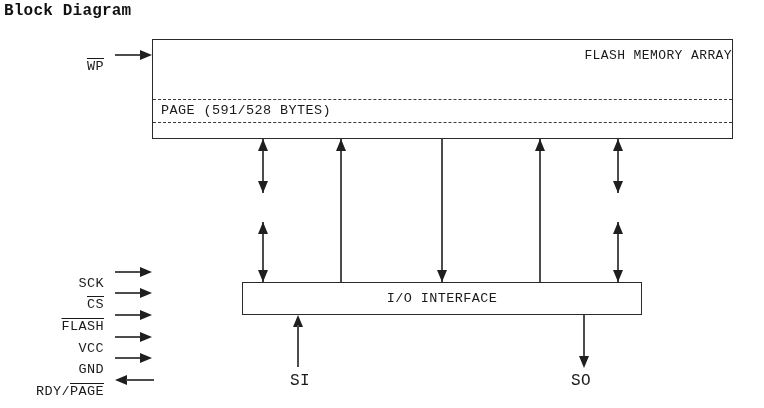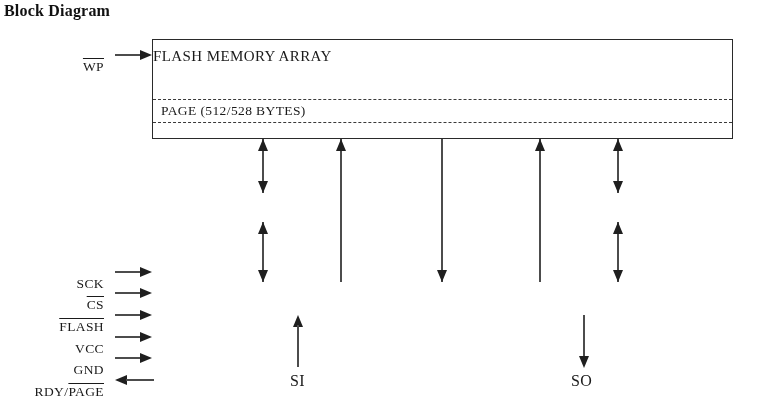--- a/index.html
+++ b/index.html
@@ -1,32 +1,32 @@
 <!DOCTYPE html>
 <html><head>
 <meta charset="utf-8">
 <style>
   html,body{margin:0;padding:0;background:#fff;}
   .canvas{
     position:relative;width:764px;height:408px;background:#ffffff;
-    font-family:Liberation Serif, serif;color:#1a1a1a;overflow:hidden;
+    font-family:Liberation Mono, monospace;color:#1a1a1a;overflow:hidden;
   }
   .title{
     position:absolute;left:4px;top:2px;font-size:16px;font-weight:bold;
     letter-spacing:0.2px;color:#111;
   }
   .box{
     position:absolute;box-sizing:border-box;background:#fff;
     border:1.6px solid #2a2a2a;z-index:2;
     display:flex;align-items:center;justify-content:center;
     font-size:13.5px;letter-spacing:0.4px;white-space:nowrap;
   }
   .flash-label{
-    position:absolute;left:0;right:0;top:8px;text-align:left;
-    font-size:15px;letter-spacing:0.4px;
+    position:absolute;left:0;right:0;top:8px;text-align:right;
+    font-size:13px;letter-spacing:0.4px;
   }
   .dash{
     position:absolute;left:0;right:0;height:0;
     border-top:1.4px dashed #3a3a3a;z-index:3;
   }
   .page-label{
     position:absolute;left:8px;top:63px;font-size:13.5px;letter-spacing:0.4px;z-index:3;
   }
   .vline{position:absolute;width:1.6px;background:#4c4c4c;z-index:1;}
   .hline{position:absolute;height:1.6px;background:#4c4c4c;z-index:1;}
@@ -70,26 +70,29 @@
   <div class="arr up" style="left:613px;top:139px"></div>
   <div class="arr down" style="left:613px;top:181px"></div>
 
   <div class="vline" style="left:617px;top:222px;height:60px"></div>
   <div class="arr up" style="left:613px;top:222px"></div>
   <div class="arr down" style="left:613px;top:270px"></div>
 
   <div class="box" style="left:152px;top:39px;width:581px;height:100px">
     <div class="flash-label">FLASH MEMORY ARRAY</div>
     <div class="dash" style="top:59px"></div>
-    <div class="page-label">PAGE (512/528 BYTES)</div>
+    <div class="page-label">PAGE (591/528 BYTES)</div>
     <div class="dash" style="top:82px"></div>
   </div>
 
 
 
+  <div class="box" style="left:242px;top:282px;width:400px;height:33px">
+    <span>I/O INTERFACE</span>
+  </div>
 
   <div class="sig" style="top:47px">
     <span class="ov">WP</span>
   </div>
   <div class="hline" style="left:115px;top:54px;width:27px"></div>
   <div class="arr right" style="left:140px;top:50px"></div>
 
   <div class="sig" style="top:264px">
     <span>SCK</span>
   </div>

